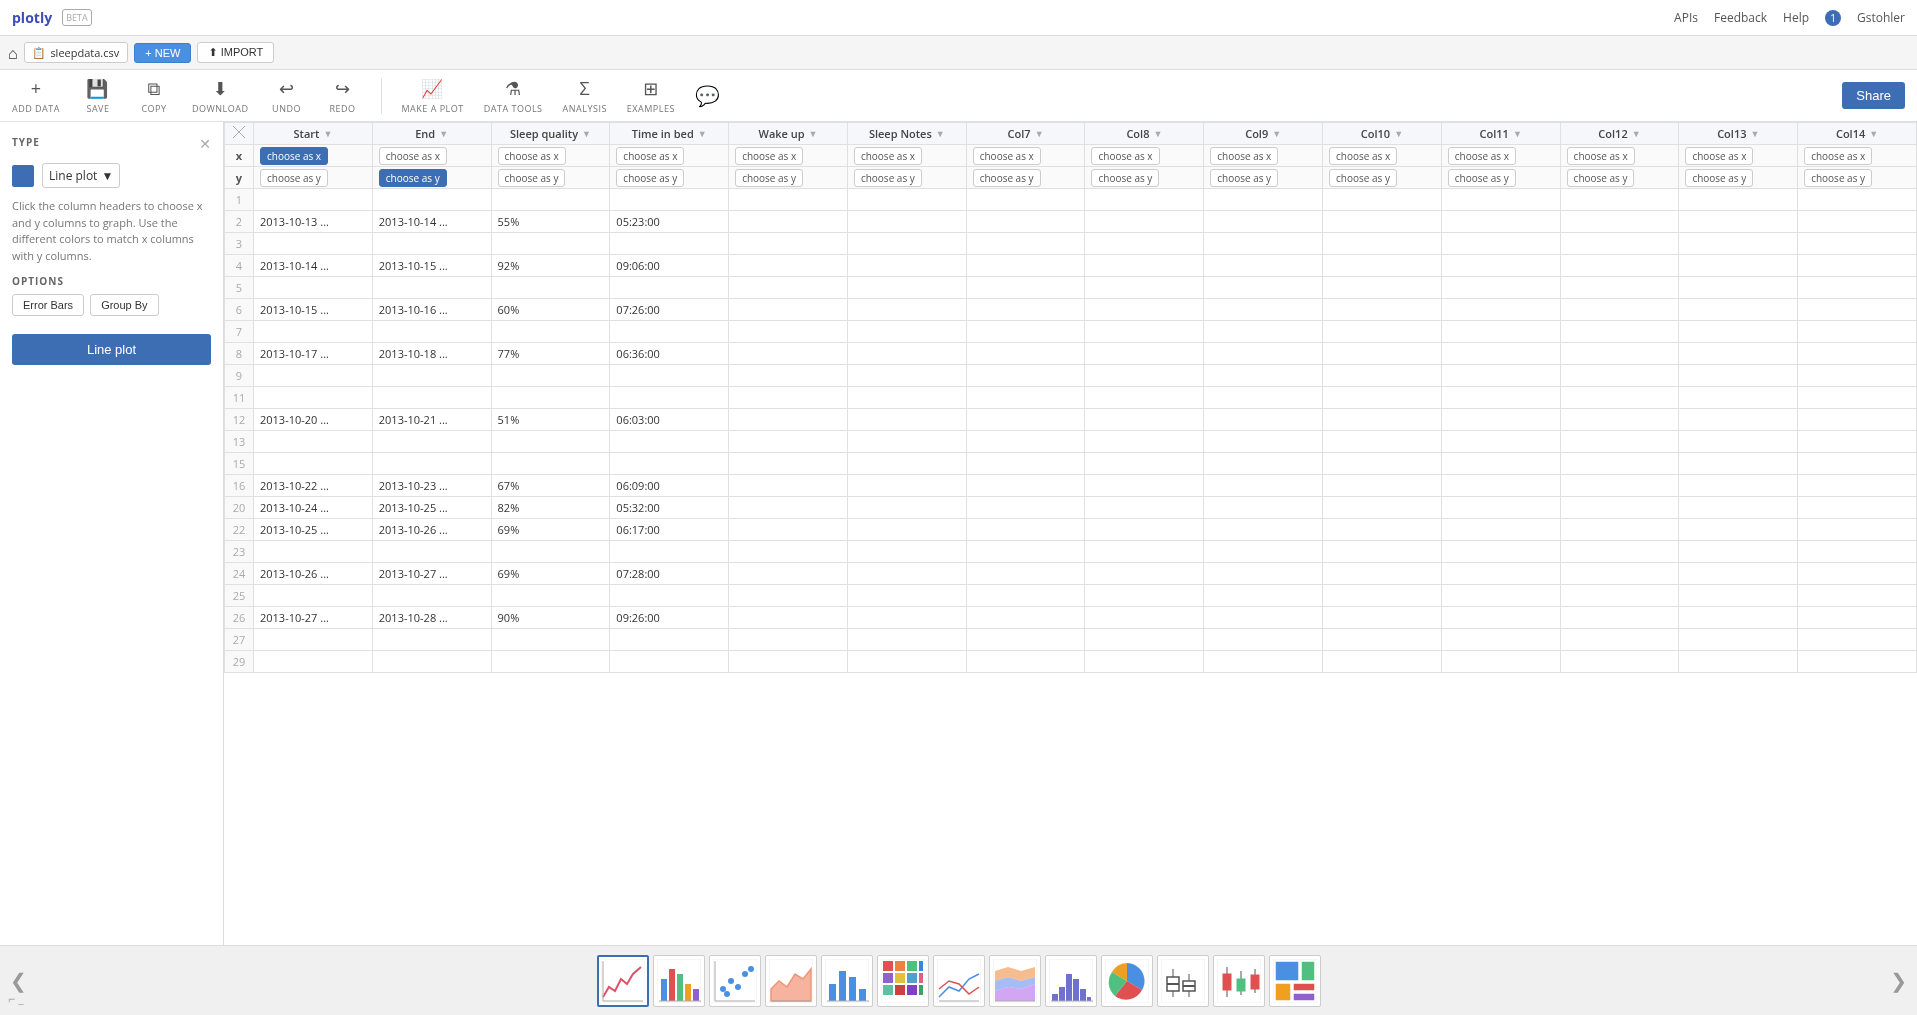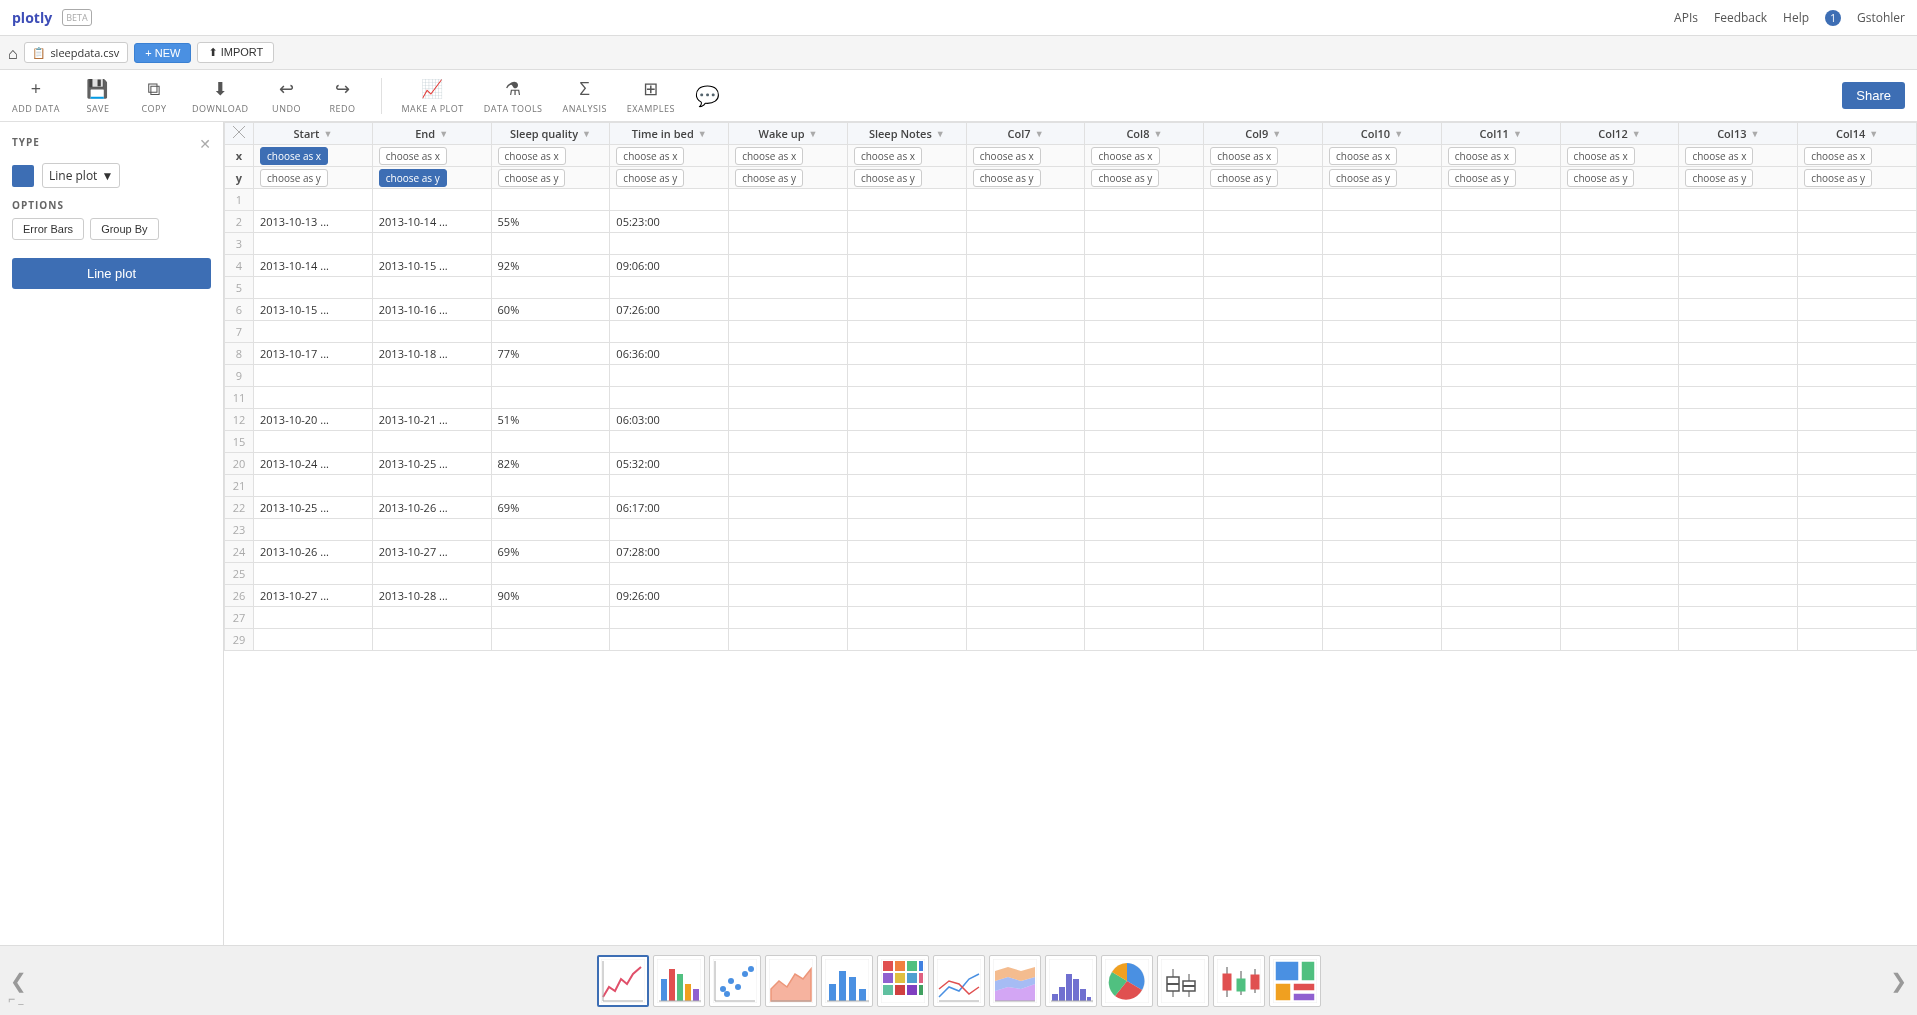--- a/index.html
+++ b/index.html
@@ -190,20 +190,21 @@
       <span class="panel-section-title">TYPE</span>
       <span class="panel-close">✕</span>
     </div>
     <div class="plot-type-row">
       <div class="plot-type-color"></div>
       <div class="plot-type-select">
         <span>Line plot</span>
         <span>▼</span>
       </div>
     </div>
+    <p class="panel-hint">Click the column headers to choose x and y columns to graph. Use the different colors to match x columns with y columns.</p>
     <div>
       <div class="options-title">OPTIONS</div>
       <div class="options-btns" style="margin-top:6px;">
         <button class="opt-btn">Error Bars</button>
         <button class="opt-btn">Group By</button>
       </div>
     </div>
     <button class="lineplot-btn">Line plot</button>
   </div>
 
@@ -516,59 +517,76 @@
             <td class="data-cell" contenteditable="false" style=""></td>
             <td class="data-cell" contenteditable="false" style=""></td>
             <td class="data-cell" contenteditable="false" style=""></td>
             <td class="data-cell" contenteditable="false" style=""></td>
             <td class="data-cell" contenteditable="false" style=""></td>
             <td class="data-cell" contenteditable="false" style=""></td>
             <td class="data-cell" contenteditable="false" style=""></td>
             <td class="data-cell" contenteditable="false" style=""></td>
           </tr>
           <tr>
+            <td class="row-num">13</td>
+            <td class="data-cell" contenteditable="false" style=""></td>
+            <td class="data-cell" contenteditable="false" style=""></td>
+            <td class="data-cell" contenteditable="false" style=""></td>
+            <td class="data-cell" contenteditable="false" style=""></td>
+            <td class="data-cell" contenteditable="false" style=""></td>
+            <td class="data-cell" contenteditable="false" style=""></td>
+            <td class="data-cell" contenteditable="false" style=""></td>
+            <td class="data-cell" contenteditable="false" style=""></td>
+            <td class="data-cell" contenteditable="false" style=""></td>
+            <td class="data-cell" contenteditable="false" style=""></td>
+            <td class="data-cell" contenteditable="false" style=""></td>
+            <td class="data-cell" contenteditable="false" style=""></td>
+            <td class="data-cell" contenteditable="false" style=""></td>
+            <td class="data-cell" contenteditable="false" style=""></td>
+          </tr>
+          <tr>
             <td class="row-num">15</td>
             <td class="data-cell" contenteditable="false" style=""></td>
             <td class="data-cell" contenteditable="false" style=""></td>
             <td class="data-cell" contenteditable="false" style=""></td>
             <td class="data-cell" contenteditable="false" style=""></td>
+            <td class="data-cell" contenteditable="false" style=""></td>
+            <td class="data-cell" contenteditable="false" style=""></td>
+            <td class="data-cell" contenteditable="false" style=""></td>
+            <td class="data-cell" contenteditable="false" style=""></td>
+            <td class="data-cell" contenteditable="false" style=""></td>
+            <td class="data-cell" contenteditable="false" style=""></td>
+            <td class="data-cell" contenteditable="false" style=""></td>
+            <td class="data-cell" contenteditable="false" style=""></td>
+            <td class="data-cell" contenteditable="false" style=""></td>
+            <td class="data-cell" contenteditable="false" style=""></td>
+          </tr>
+          <tr>
+            <td class="row-num">16</td>
+            <td class="data-cell" contenteditable="false" style="">2013-10-22 ...</td>
+            <td class="data-cell" contenteditable="false" style="">2013-10-23 ...</td>
+            <td class="data-cell" contenteditable="false" style="">67%</td>
+            <td class="data-cell" contenteditable="false" style="">06:09:00</td>
             <td class="data-cell" contenteditable="false" style=""></td>
             <td class="data-cell" contenteditable="false" style=""></td>
             <td class="data-cell" contenteditable="false" style=""></td>
             <td class="data-cell" contenteditable="false" style=""></td>
             <td class="data-cell" contenteditable="false" style=""></td>
             <td class="data-cell" contenteditable="false" style=""></td>
             <td class="data-cell" contenteditable="false" style=""></td>
             <td class="data-cell" contenteditable="false" style=""></td>
             <td class="data-cell" contenteditable="false" style=""></td>
             <td class="data-cell" contenteditable="false" style=""></td>
           </tr>
           <tr>
             <td class="row-num">20</td>
             <td class="data-cell" contenteditable="false" style="">2013-10-24 ...</td>
             <td class="data-cell" contenteditable="false" style="">2013-10-25 ...</td>
             <td class="data-cell" contenteditable="false" style="">82%</td>
             <td class="data-cell" contenteditable="false" style="">05:32:00</td>
-            <td class="data-cell" contenteditable="false" style=""></td>
-            <td class="data-cell" contenteditable="false" style=""></td>
-            <td class="data-cell" contenteditable="false" style=""></td>
-            <td class="data-cell" contenteditable="false" style=""></td>
-            <td class="data-cell" contenteditable="false" style=""></td>
-            <td class="data-cell" contenteditable="false" style=""></td>
-            <td class="data-cell" contenteditable="false" style=""></td>
-            <td class="data-cell" contenteditable="false" style=""></td>
-            <td class="data-cell" contenteditable="false" style=""></td>
-            <td class="data-cell" contenteditable="false" style=""></td>
-          </tr>
-          <tr>
-            <td class="row-num">21</td>
-            <td class="data-cell" contenteditable="false" style=""></td>
-            <td class="data-cell" contenteditable="false" style=""></td>
-            <td class="data-cell" contenteditable="false" style=""></td>
-            <td class="data-cell" contenteditable="false" style=""></td>
             <td class="data-cell" contenteditable="false" style=""></td>
             <td class="data-cell" contenteditable="false" style=""></td>
             <td class="data-cell" contenteditable="false" style=""></td>
             <td class="data-cell" contenteditable="false" style=""></td>
             <td class="data-cell" contenteditable="false" style=""></td>
             <td class="data-cell" contenteditable="false" style=""></td>
             <td class="data-cell" contenteditable="false" style=""></td>
             <td class="data-cell" contenteditable="false" style=""></td>
             <td class="data-cell" contenteditable="false" style=""></td>
             <td class="data-cell" contenteditable="false" style=""></td>

